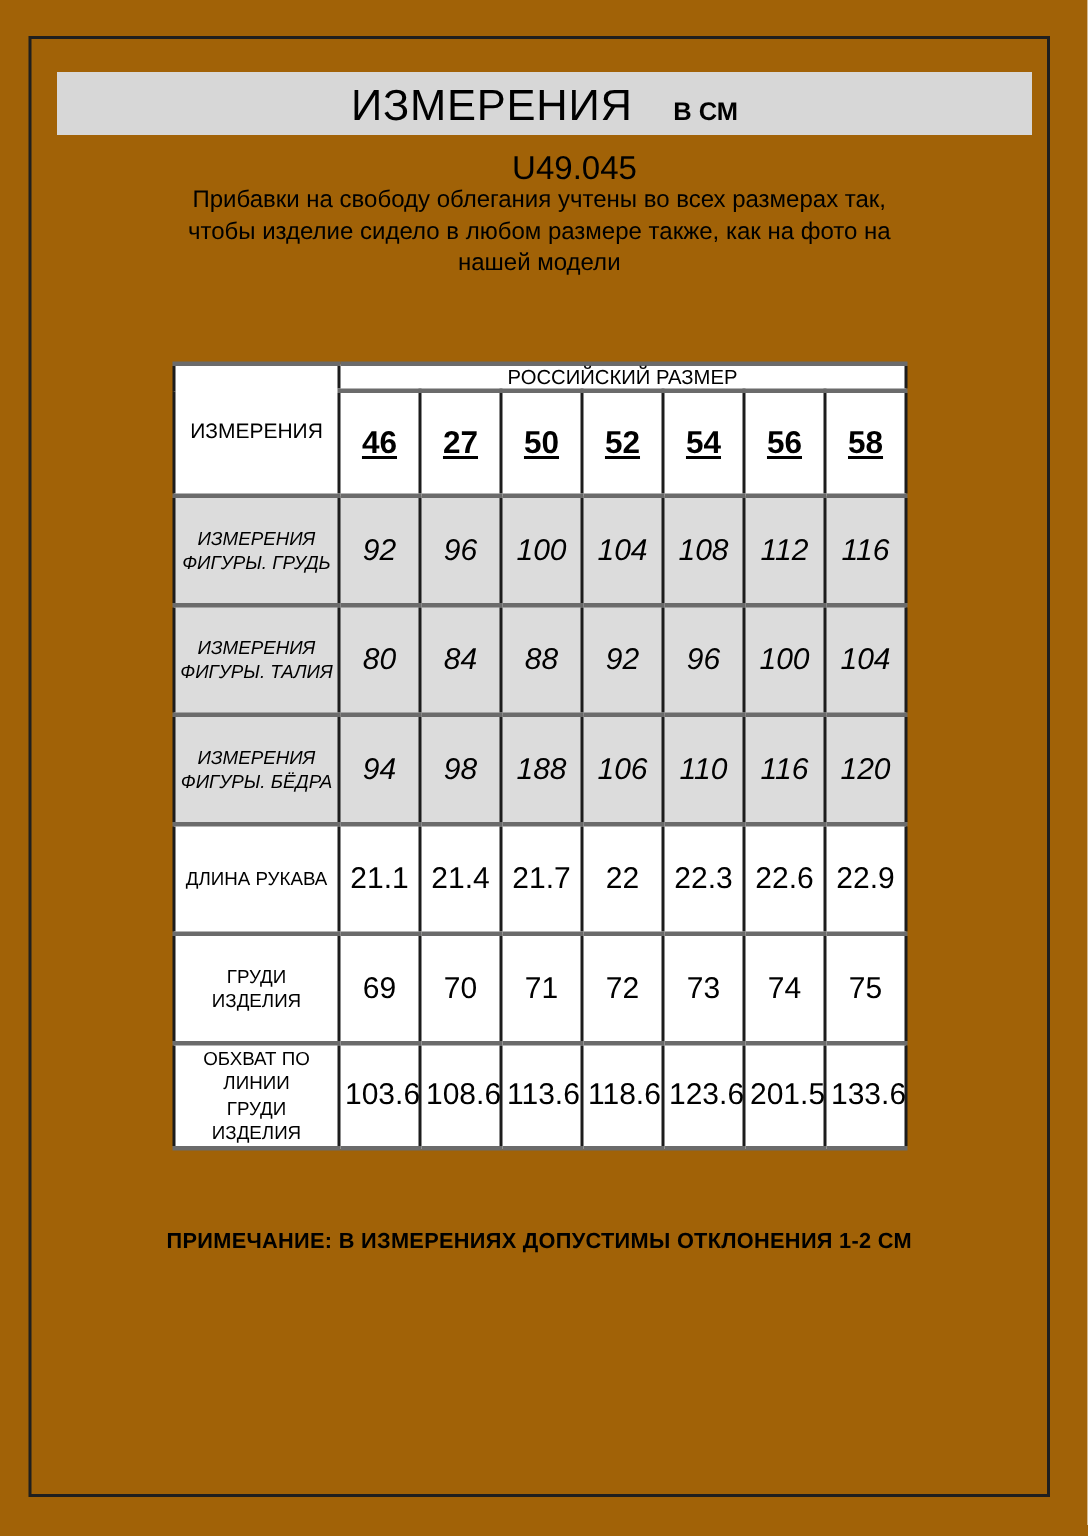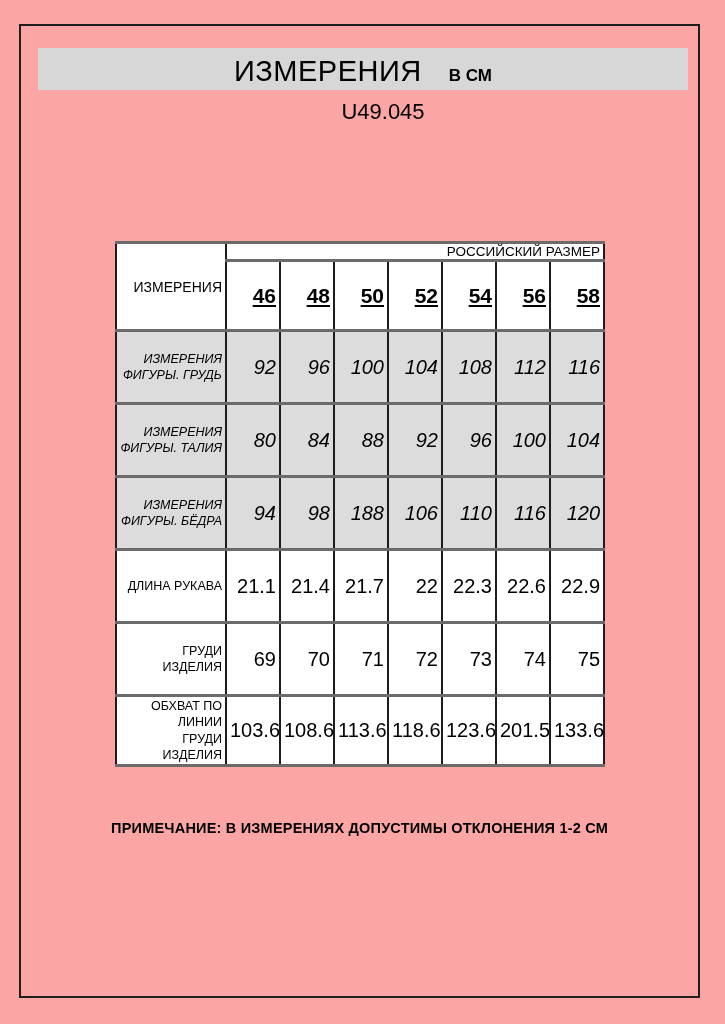--- a/index.html
+++ b/index.html
@@ -5,21 +5,21 @@
   * { margin: 0; padding: 0; box-sizing: border-box; }
   html, body { background: #ffffff; }
   body {
     font-family: "Liberation Sans", "DejaVu Sans", sans-serif;
     color: #000000;
   }
   .page {
     position: relative;
     width: 725px;
     height: 1024px;
-    background: #fca5a5;
+    background: #a16207;
     overflow: hidden;
   }
   .border-frame {
     position: absolute;
     left: 19px; top: 24px;
     width: 681px; height: 974px;
     border: 2px solid #1f1f1f;
   }
   .title-band {
     position: absolute;
@@ -77,21 +77,21 @@
     left: 115px; top: 241px;
     width: 488px;
     border-collapse: collapse;
     table-layout: fixed;
   }
   .size-table th, .size-table td {
     border-left: 2px solid #1c1c1c;
     border-right: 2px solid #1c1c1c;
     border-top: 3px solid #6b6b6b;
     border-bottom: 3px solid #6b6b6b;
-    text-align: right;
+    text-align: center;
     vertical-align: middle;
     padding: 0 3px;
     background: #ffffff;
   }
   .col-label { width: 110px; }
   .col-size  { width: 54px; }
   tr.group-row { height: 18px; }
   .corner-th {
     font-size: 14px;
     font-weight: 400;
@@ -143,40 +143,43 @@
 <div class="page">
   <div class="border-frame"></div>
 
   <div class="title-band">
     <span class="title-regular">ИЗМЕРЕНИЯ</span>
     <span class="title-unit">В СМ</span>
   </div>
 
   <div class="article-code">U49.045</div>
 
+  <div class="subtitle-wrap">
+    <p class="subtitle">Прибавки на свободу облегания учтены во всех размерах так, чтобы изделие сидело в любом размере также, как на фото на нашей модели</p>
+  </div>
 
   <table class="size-table">
     <colgroup>
       <col class="col-label">
       <col class="col-size">
         <col class="col-size">
         <col class="col-size">
         <col class="col-size">
       <col class="col-size">
         <col class="col-size">
         <col class="col-size">
     </colgroup>
     <tbody>
       <tr class="group-row">
         <th class="corner-th" rowspan="2">ИЗМЕРЕНИЯ</th>
         <th class="group-th" colspan="7">РОССИЙСКИЙ РАЗМЕР</th>
       </tr>
       <tr class="sizes-row">
         <th class="size-th">46</th>
-        <th class="size-th">48</th>
+        <th class="size-th">27</th>
         <th class="size-th">50</th>
         <th class="size-th">52</th>
         <th class="size-th">54</th>
         <th class="size-th">56</th>
         <th class="size-th">58</th>
       </tr>
 
       <tr class="data-row shaded">
         <td class="row-label">ИЗМЕРЕНИЯ ФИГУРЫ. ГРУДЬ</td>
         <td class="value-cell">92</td>

